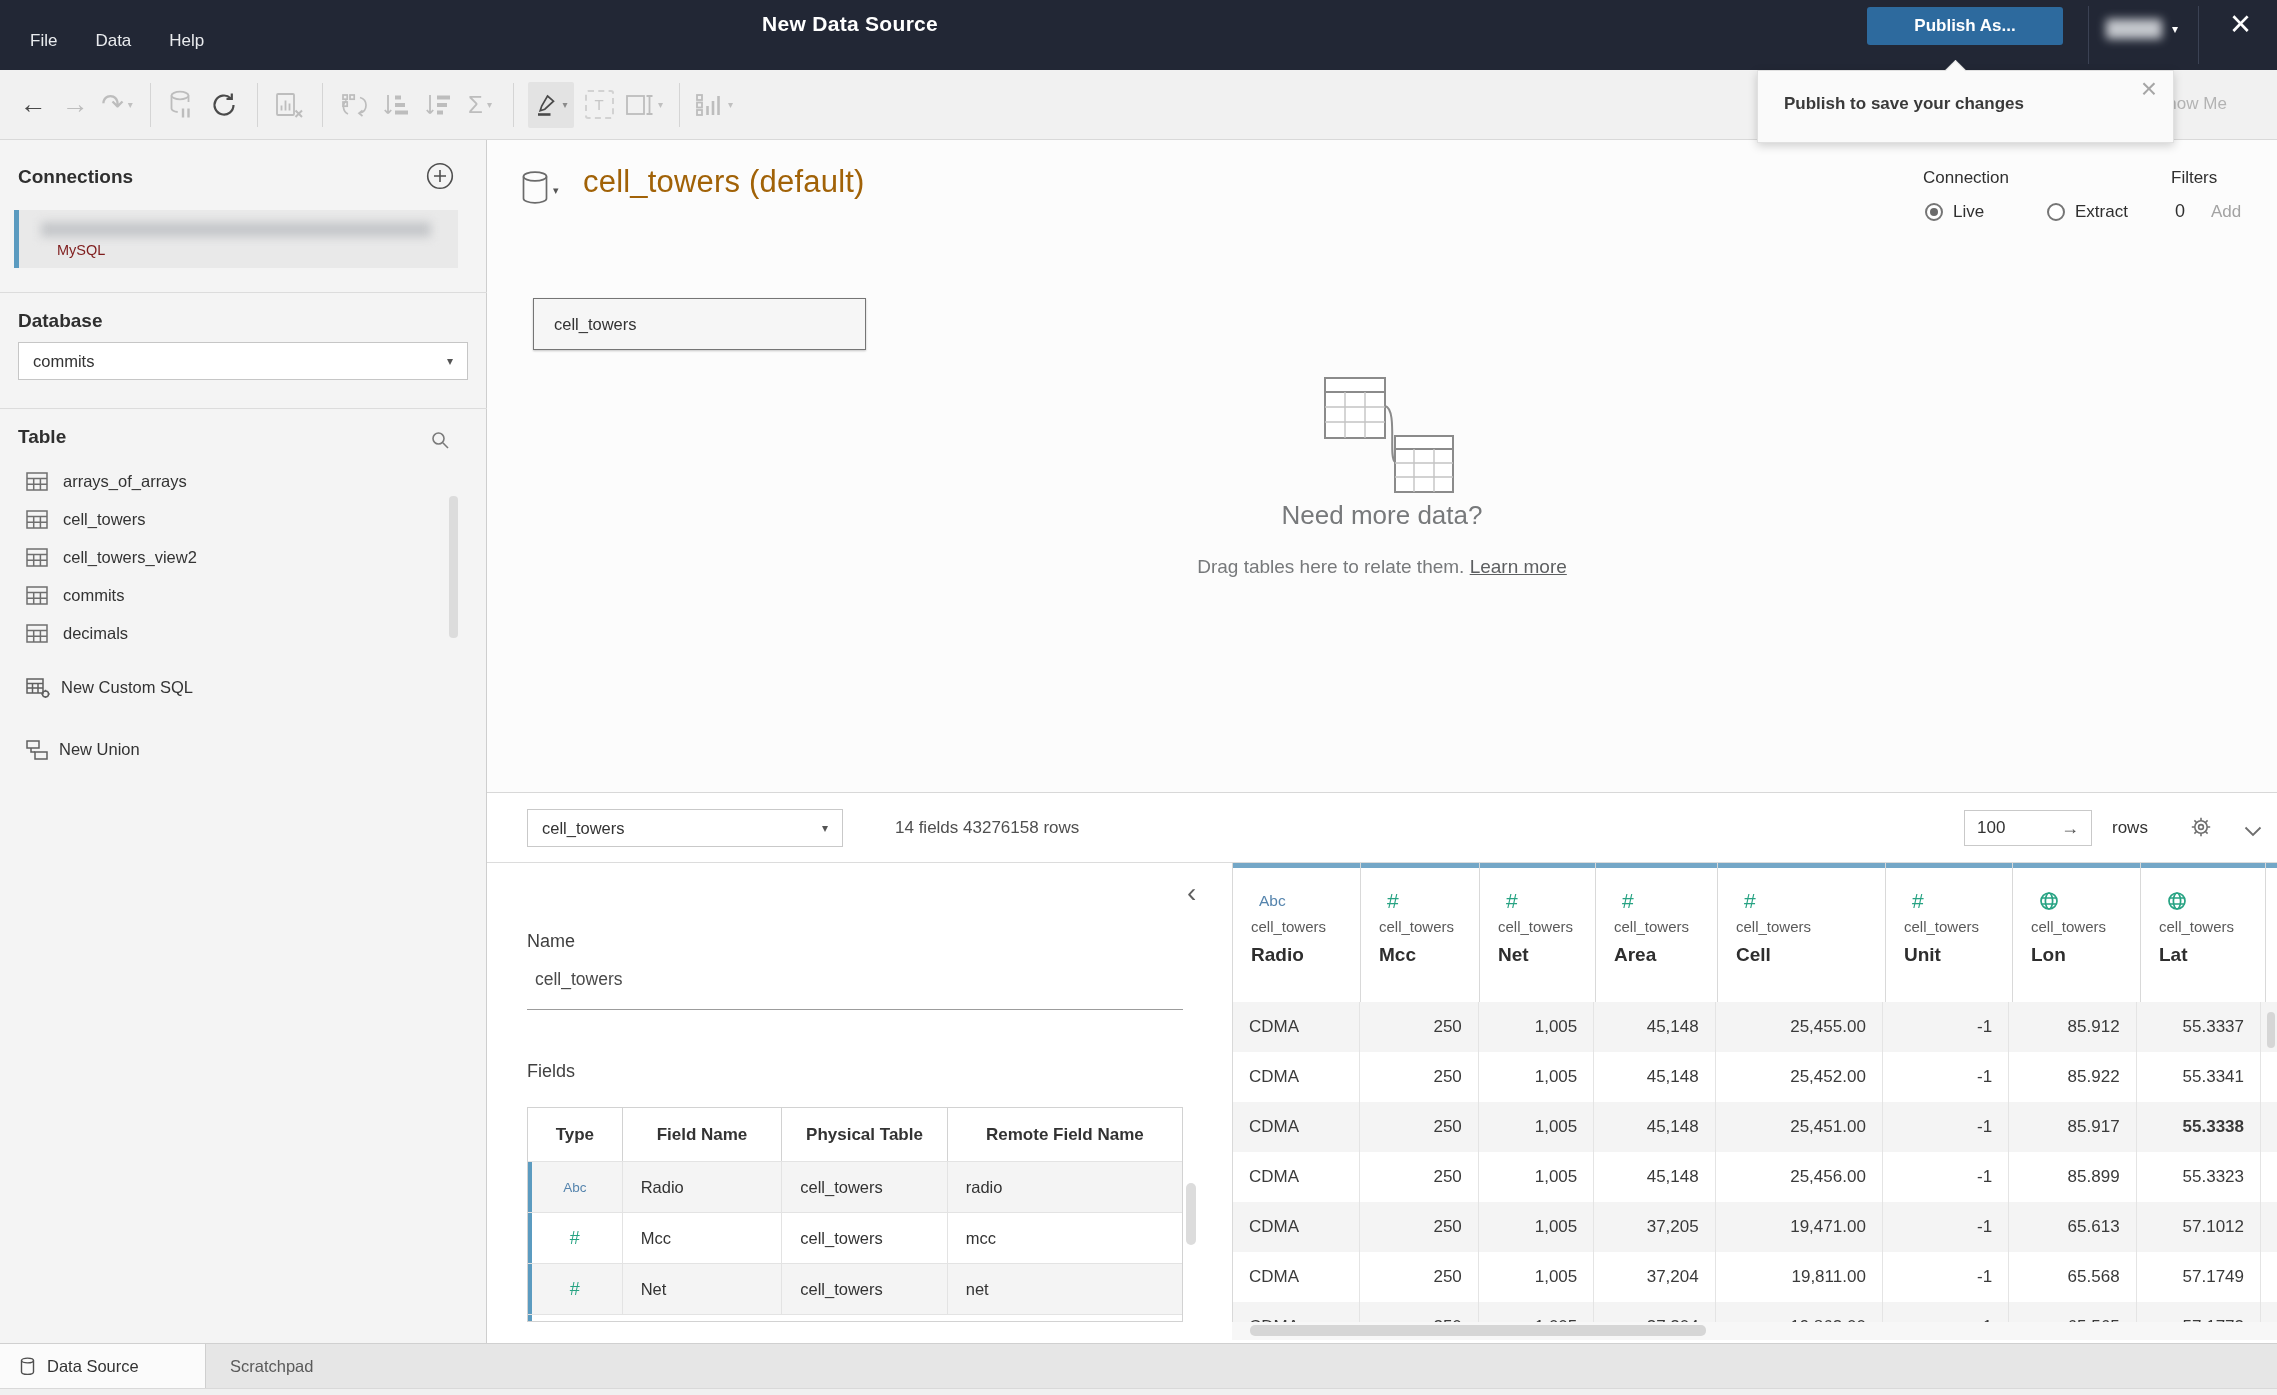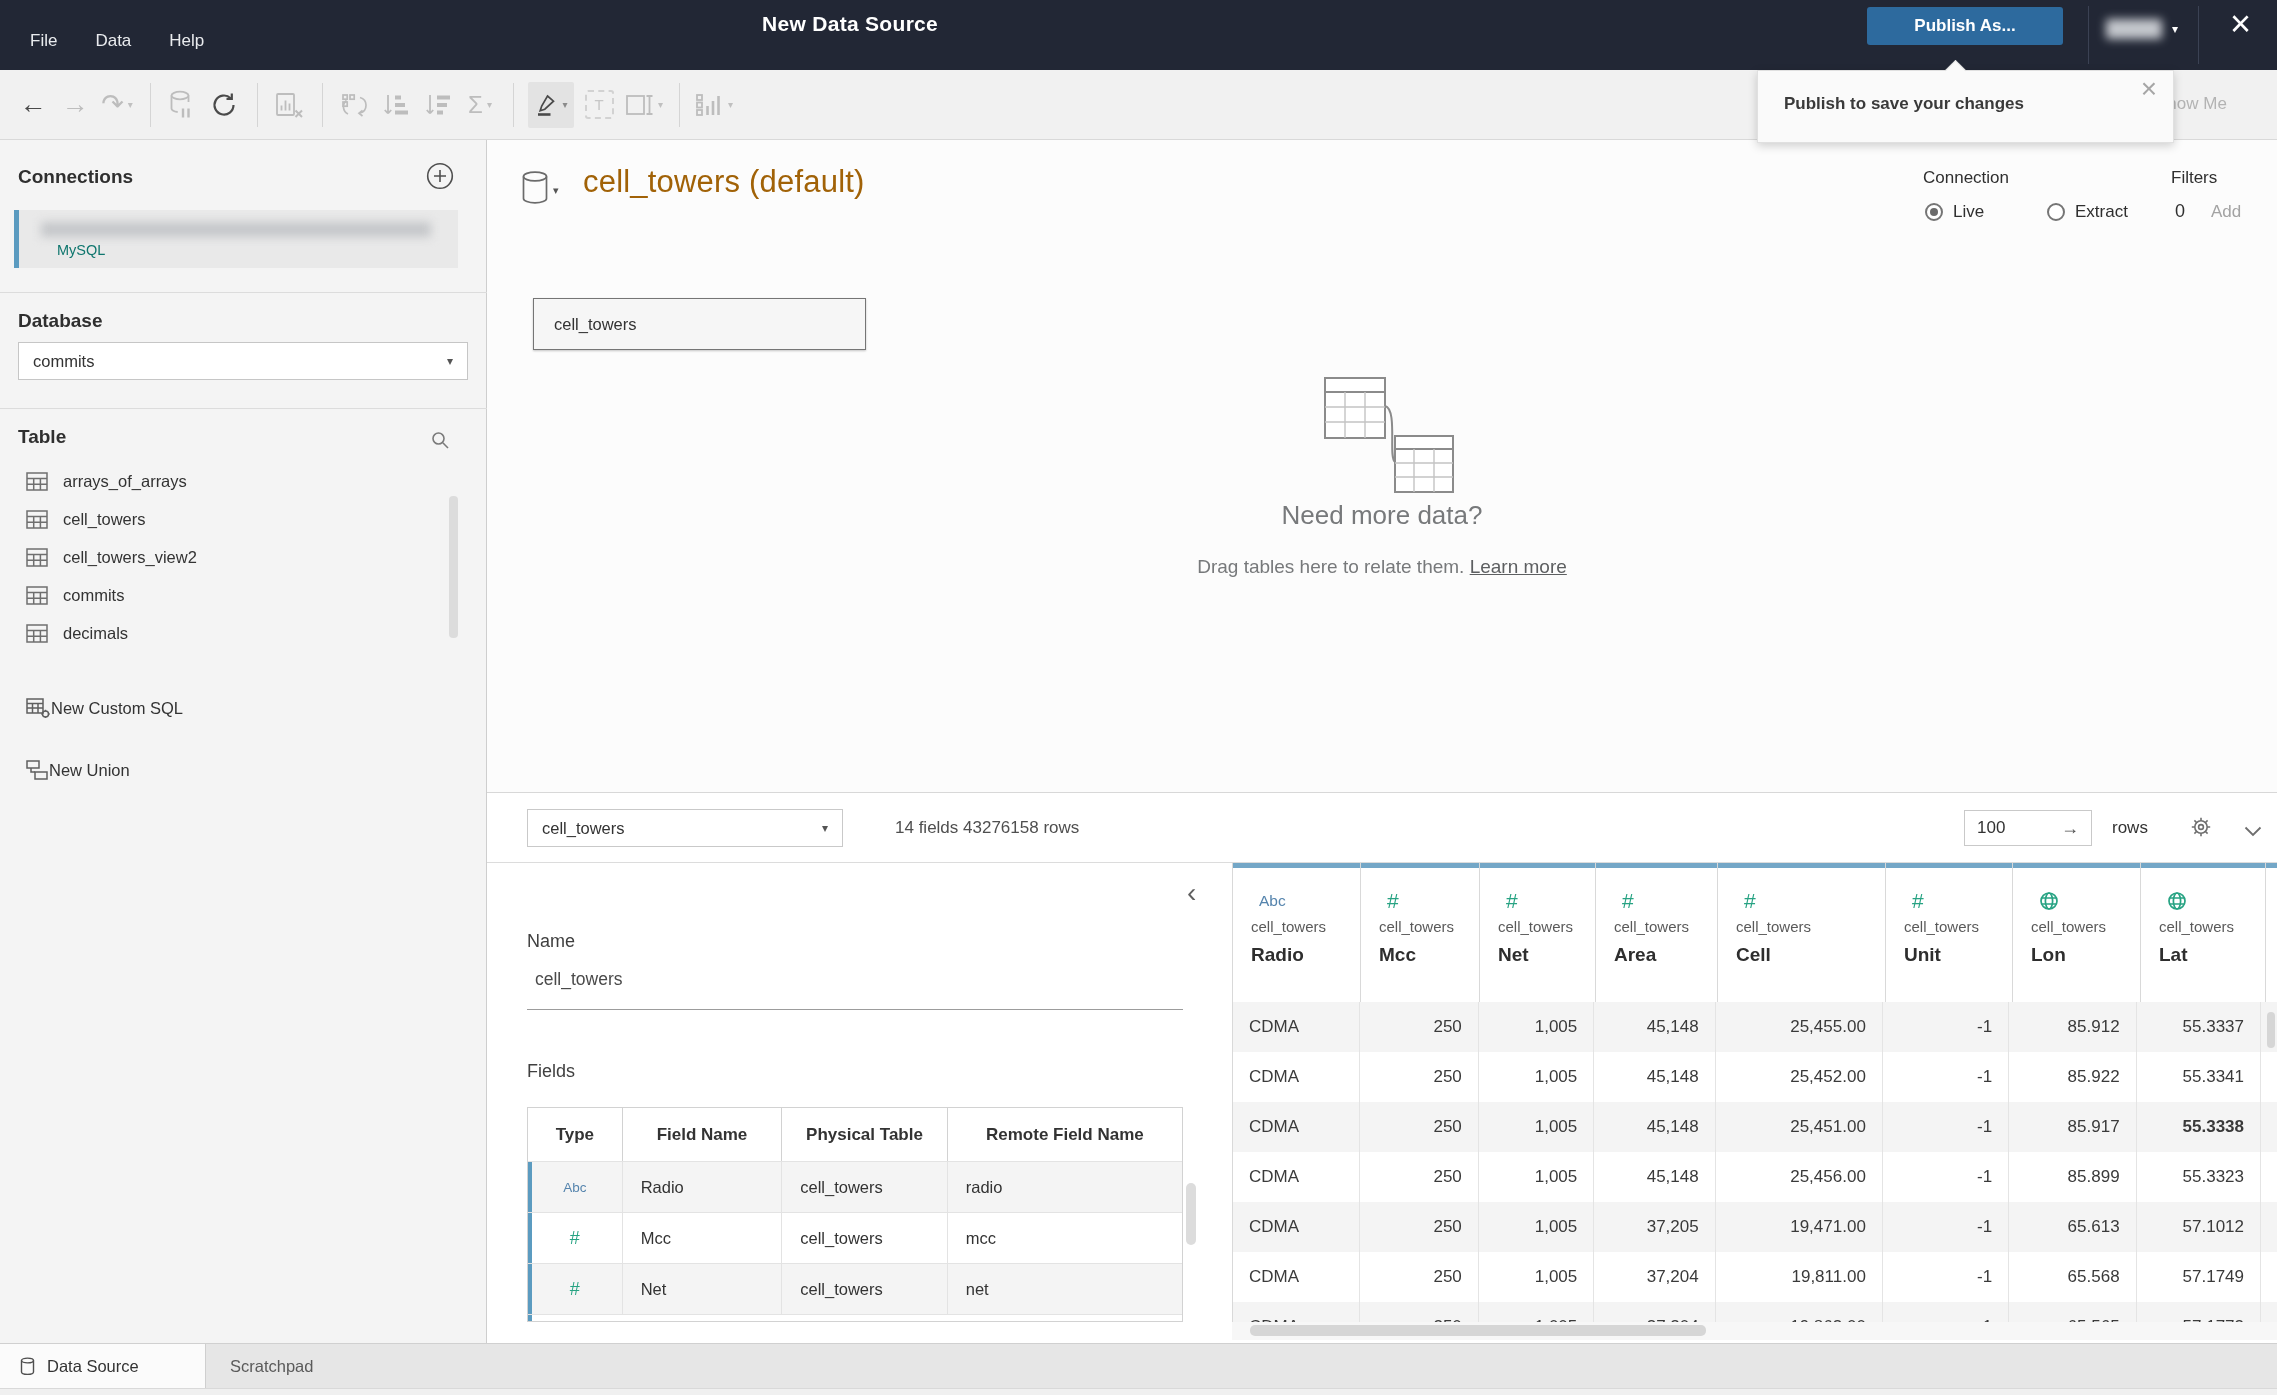--- a/index.html
+++ b/index.html
@@ -42,34 +42,34 @@
 
   
   #sidebar{position:absolute;left:0;top:140px;width:487px;height:1203px;background:#f4f4f4;
            border-right:1px solid #cecece;box-sizing:border-box}
   .side-h{font-size:19px;font-weight:700;color:#2f2f2f}
   #connections-h{position:absolute;left:18px;top:26px}
   #add-connection{position:absolute;left:426px;top:22px;color:#4f4f4f}
   #conn-item{position:absolute;left:14px;top:70px;width:444px;height:58px;background:#e9e9e9;
              border-left:5px solid #5b9bc0;box-sizing:border-box}
   #conn-blur{position:absolute;left:22px;top:12px;width:390px;height:15px;background:#c5c7ca;filter:blur(5px)}
-  #conn-type{position:absolute;left:38px;top:32px;font-size:14.5px;color:#0f766e}
+  #conn-type{position:absolute;left:38px;top:32px;font-size:14.5px;color:#7f1d1d}
   .side-div{position:absolute;left:0;width:487px;height:1px;background:#dcdcdc}
   #database-h{position:absolute;left:18px;top:170px}
   #db-select{position:absolute;left:18px;top:202px;width:450px;height:38px;background:#fff;border:1px solid #c6c6c6;
              box-sizing:border-box;display:flex;align-items:center;padding:0 14px;font-size:16.5px;color:#333}
   #db-select .sel-caret{margin-left:auto;color:#555;font-size:12px}
   #table-h{position:absolute;left:18px;top:286px}
   #table-search{position:absolute;left:430px;top:290px;color:#7a7a7a}
   #table-list{position:absolute;left:0;top:322px;width:452px}
   .side-row{display:flex;align-items:center;height:38px;padding-left:26px;gap:15px}
   .side-row .lbl{font-size:16.5px;color:#333}
   .side-row .ic{color:#6f6f6f;display:flex}
   #list-scroll{position:absolute;left:449px;top:356px;width:9px;height:142px;background:#dcdcdc;border-radius:4px}
-  .side-action{position:absolute;left:26px;display:flex;align-items:flex-end;gap:1px;height:40px}
+  .side-action{position:absolute;left:26px;display:flex;align-items:flex-start;gap:11px;height:40px}
   .side-action .ic{color:#5f5f5f;display:flex}
   .side-action .lbl{font-size:16.5px;color:#333}
 
   
   #canvas{position:absolute;left:487px;top:140px;width:1790px;height:653px;background:#fcfcfc;
           border-bottom:1px solid #d8d8d8;box-sizing:border-box}
   #ds-cyl{position:absolute;left:34px;top:30px;color:#6b6b6b}
   #ds-caret{position:absolute;left:66px;top:44px;color:#555;font-size:11px}
   #ds-title{position:absolute;left:96px;top:24px;font-size:31px;color:#a16207;letter-spacing:.2px}
   #conn-label{position:absolute;left:1436px;top:28px;font-size:17px;color:#2f2f2f}

